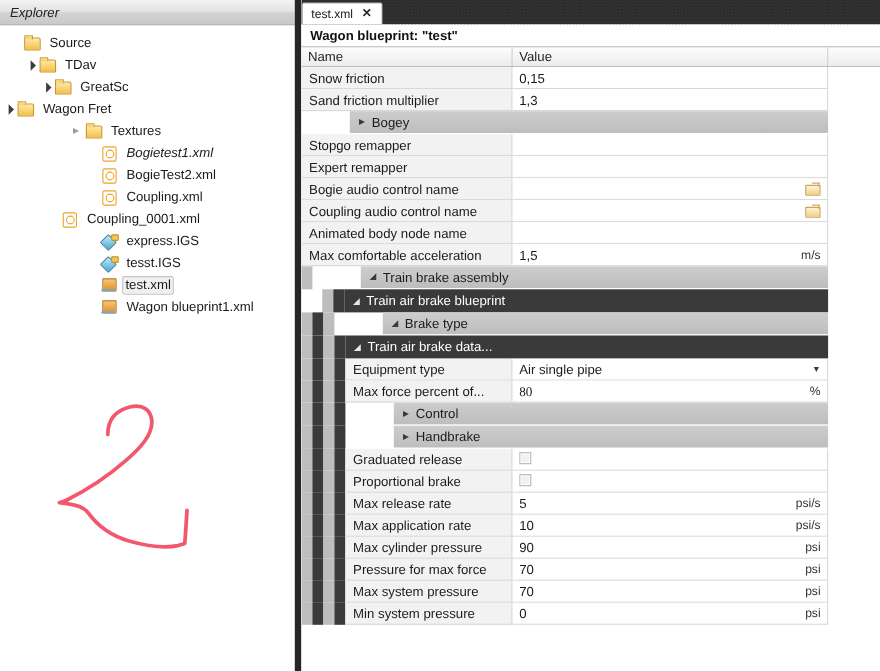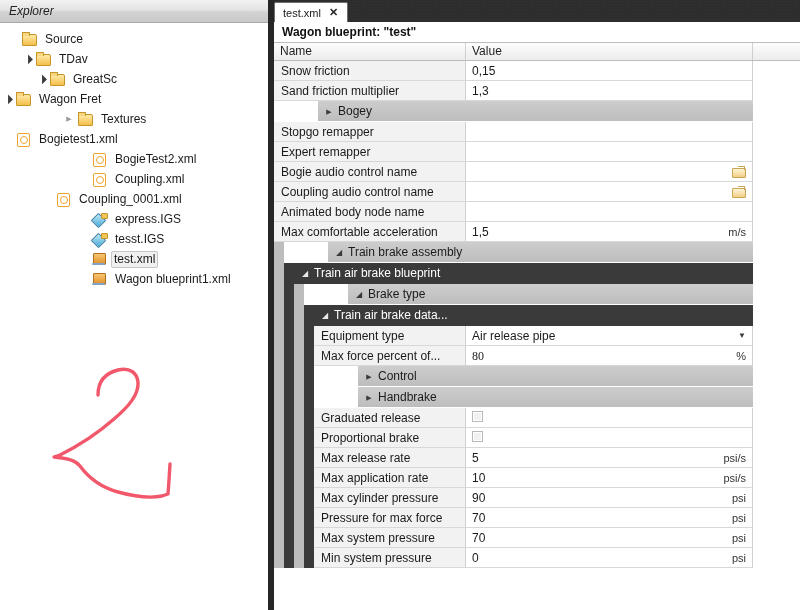--- a/index.html
+++ b/index.html
@@ -205,21 +205,21 @@
         <div class="tree-row" style="">
           <span class="twisty open"></span>
           <span class="ico folder"></span>
           <span class="tree-label">Wagon Fret</span>
         </div>
         <div class="tree-row" style="padding-left: 62px;">
           <span class="twisty closed"></span>
           <span class="ico folder"></span>
           <span class="tree-label">Textures</span>
         </div>
-        <div class="tree-row" style="">
+        <div class="tree-row" style="padding-left: 76px; font-style: italic;">
           <span class="twisty none"></span>
           <span class="ico xmlo"></span>
           <span class="tree-label">Bogietest1.xml</span>
         </div>
         <div class="tree-row" style="padding-left: 76px;">
           <span class="twisty none"></span>
           <span class="ico xmlo"></span>
           <span class="tree-label">BogieTest2.xml</span>
         </div>
         <div class="tree-row" style="padding-left: 76px;">
@@ -390,21 +390,21 @@
             <div style="flex: 1 1 0%; display: flex; min-width: 0px;">
               <div class="grp light" style="flex: 1 1 0%;">
                 <div class="bar">
                   <span class="tw open"></span>
                   <span class="gtitle">Train brake assembly</span>
                 </div>
               </div>
               <div style="width: 47px; background: rgb(255, 255, 255);"></div>
             </div>
           </div>
-          <div style="display: flex;">
+          <div style="display: flex; padding-left: 19px;">
             <div style="width: 10px; min-width: 10px; background: rgb(189, 189, 189);"></div>
             <div style="width: 10px; min-width: 10px; background: rgb(58, 58, 58);"></div>
             <div style="flex: 1 1 0%; display: flex; min-width: 0px;">
               <div class="grp dark" style="flex: 1 1 0%;">
                 <div class="bar">
                   <span class="tw open"></span>
                   <span class="gtitle">Train air brake blueprint</span>
                 </div>
               </div>
               <div style="width: 47px; background: rgb(255, 255, 255);"></div>
@@ -441,21 +441,21 @@
           </div>
           <div style="display: flex;">
             <div style="width: 10px; min-width: 10px; background: rgb(189, 189, 189);"></div>
             <div style="width: 10px; min-width: 10px; background: rgb(58, 58, 58);"></div>
             <div style="width: 10px; min-width: 10px; background: rgb(189, 189, 189);"></div>
             <div style="width: 10px; min-width: 10px; background: rgb(58, 58, 58);"></div>
             <div style="flex: 1 1 0%; display: flex; min-width: 0px;">
               <div class="row" style="flex: 1 1 0%;">
                 <div class="cell-name" style="width: 152px; min-width: 152px;">Equipment type</div>
                 <div class="cell-val">
-                  <span style="flex: 1 1 0%; overflow: hidden; white-space: nowrap;"><span>Air release pipe</span></span>
+                  <span style="flex: 1 1 0%; overflow: hidden; white-space: nowrap;"><span>Air single pipe</span></span>
                   <span class="caret">▼</span>
                 </div>
                 <div style="width: 47px; min-width: 47px; background: rgb(255, 255, 255);"></div>
               </div>
             </div>
           </div>
           <div style="display: flex;">
             <div style="width: 10px; min-width: 10px; background: rgb(189, 189, 189);"></div>
             <div style="width: 10px; min-width: 10px; background: rgb(58, 58, 58);"></div>
             <div style="width: 10px; min-width: 10px; background: rgb(189, 189, 189);"></div>

